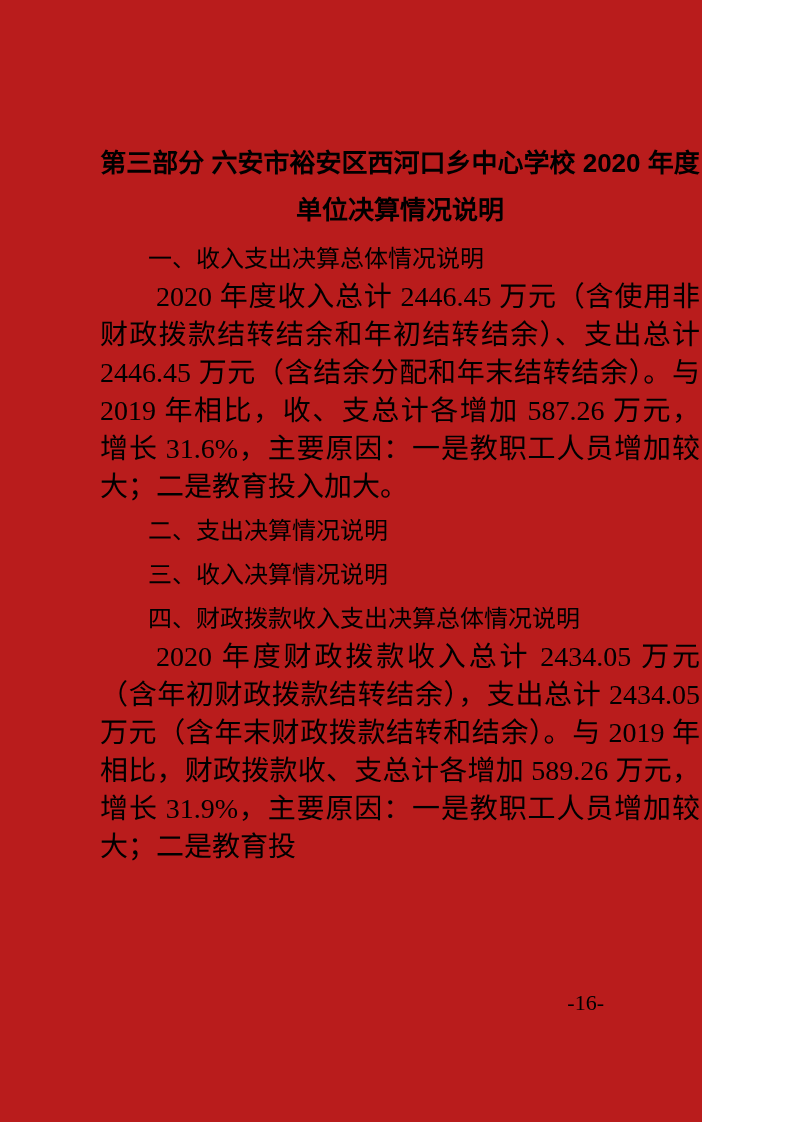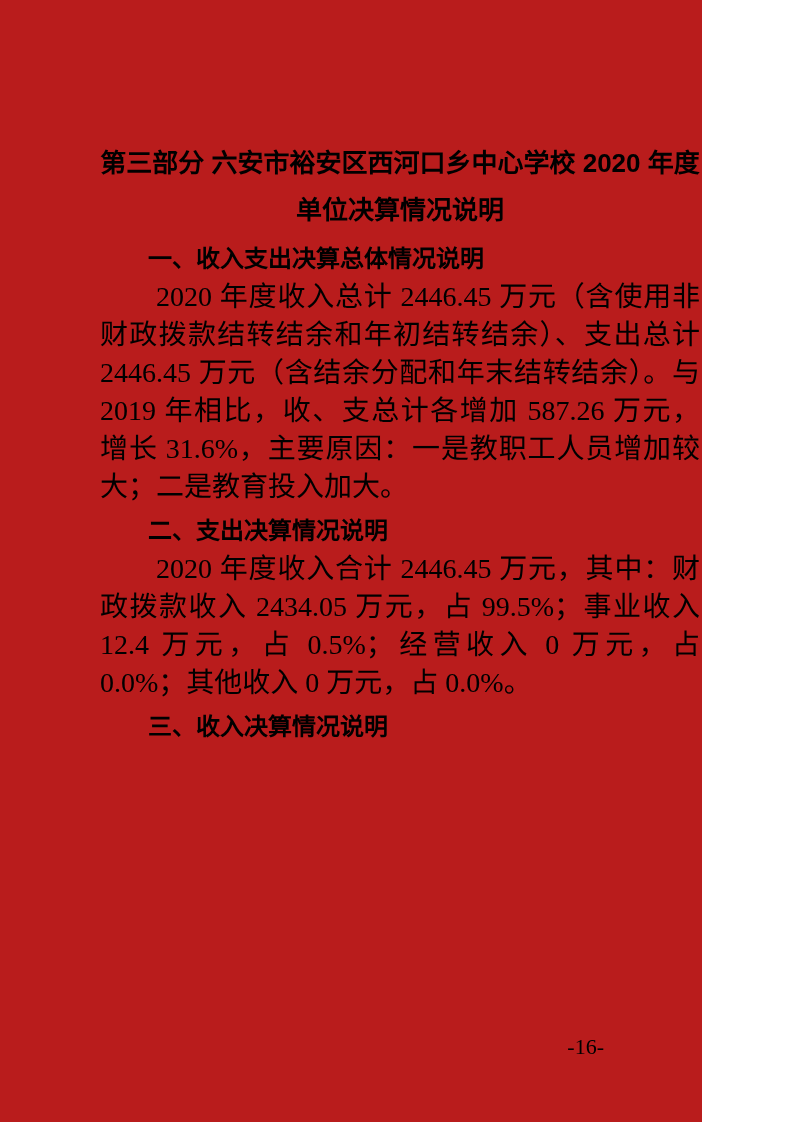--- a/index.html
+++ b/index.html
@@ -26,62 +26,65 @@
     font-family: "Liberation Sans", "DejaVu Sans", sans-serif;
     font-size: 26px;
     font-weight: bold;
     line-height: 47px;
     text-align: center;
     margin: 0 0 2px 0;
   }
   .sec-heading {
     font-family: "Liberation Sans", "DejaVu Sans", sans-serif;
     font-size: 24px;
-    font-weight: bold;
+    font-weight: normal;
     line-height: 38px;
     text-indent: 2em;
     margin: 6px 0 0 0;
   }
   .body-para {
     font-family: "Liberation Serif", "DejaVu Serif", serif;
     font-size: 28px;
     line-height: 38px;
     text-align: justify;
     text-justify: inter-character;
     text-indent: 2em;
     margin: 0;
   }
   .page-number {
     position: absolute;
     right: 98px;
-    top: 1034px;
+    top: 990px;
     font-family: "Liberation Serif", "DejaVu Serif", serif;
     font-size: 22px;
     line-height: 26px;
   }
 </style>
 </head>
 <body>
 
 <div class="page">
   <div class="content">
 
     <h1 class="doc-title">第三部分 六安市裕安区西河口乡中心学校 2020 年度单位决算情况说明</h1>
 
     <section>
       <h2 class="sec-heading">一、收入支出决算总体情况说明</h2>
       <p class="body-para">2020 年度收入总计 2446.45 万元（含使用非财政拨款结转结余和年初结转结余）、支出总计 2446.45 万元（含结余分配和年末结转结余）。与 2019 年相比，收、支总计各增加 587.26 万元，增长 31.6%，主要原因：一是教职工人员增加较大；二是教育投入加大。</p>
     </section>
 
     <section>
       <h2 class="sec-heading">二、支出决算情况说明</h2>
-      <p class="body-para">2020 年度收入合计 2446.45 万元，其中：财政拨款收入 2434.05 万元，占 99.5%；事业收入 12.4 万元，占 0.5%；经营收入 0 万元，占 0.0%；其他收入 0 万元，占 0.0%。</p>
     </section>
 
     <section>
       <h2 class="sec-heading">三、收入决算情况说明</h2>
     </section>
 
+    <section>
+      <h2 class="sec-heading">四、财政拨款收入支出决算总体情况说明</h2>
+      <p class="body-para">2020 年度财政拨款收入总计 2434.05 万元（含年初财政拨款结转结余），支出总计 2434.05 万元（含年末财政拨款结转和结余）。与 2019 年相比，财政拨款收、支总计各增加 589.26 万元，增长 31.9%，主要原因：一是教职工人员增加较大；二是教育投</p>
+    </section>
 
   </div>
 
   <div class="page-number">-16-</div>
 </div>
 
 </body></html>

